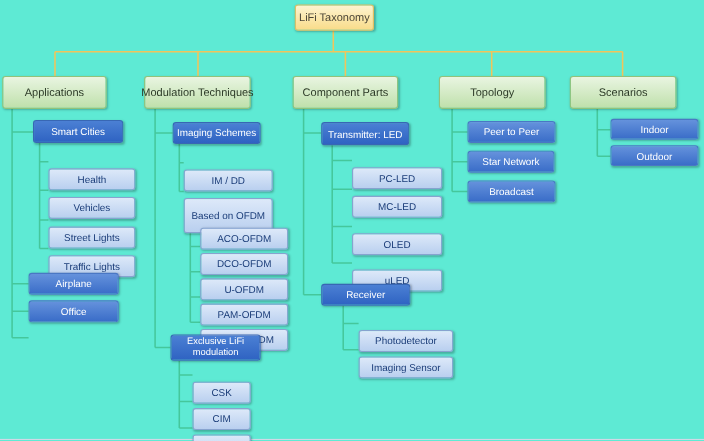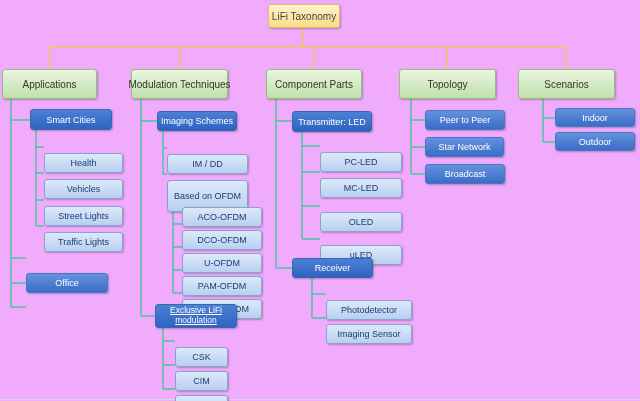--- a/index.html
+++ b/index.html
@@ -1,17 +1,17 @@
 <!DOCTYPE html>
 <html><head>
 <meta charset="utf-8">
 <style>
   html,body{margin:0;padding:0;background:#ffffff;}
   .stage{
-    position:relative;width:640px;height:401px;background:#f0abfc;overflow:hidden;
+    position:relative;width:640px;height:401px;background:#5eead4;overflow:hidden;
     font-family:"Liberation Sans","DejaVu Sans",sans-serif;
   }
   .connectors{position:absolute;left:0;top:0;z-index:0;}
   .node{
     position:absolute;z-index:1;display:flex;align-items:center;justify-content:center;
     text-align:center;border-radius:3px;box-sizing:border-box;
     box-shadow:1px 1px 2px rgba(0,0,0,0.25);
     white-space:nowrap;
   }
   .root{
@@ -27,21 +27,21 @@
     border:1px solid #3867b4;color:#ffffff;font-size:9px;
   }
   .lvl2b{
     background:linear-gradient(180deg,#6592dc,#3a6dc8);
     border:1px solid #4a77c4;color:#ffffff;font-size:9px;
   }
   .leaf{
     background:linear-gradient(180deg,#dde9f9,#b9cfef);
     border:1px solid #87a3cf;color:#1a3c78;font-size:9px;margin-top:16px;
   }
-  .twoline{white-space:normal;line-height:1.15;font-size:8.5px;padding:0 4px;text-decoration:underline;}
+  .twoline{white-space:normal;line-height:1.15;font-size:8.5px;padding:0 4px;}
   .canvas-edge{position:absolute;left:0;top:399px;width:640px;height:1px;background:#d0d9e6;z-index:0;}
 </style>
 </head>
 <body>
 
 <div class="stage">
 
   <svg class="connectors" width="640" height="401" viewBox="0 0 640 401">
     <path fill="none" stroke="#f2c45a" stroke-width="1.4" d="M303,28 L303,47 M50,47 L566,47 M50,47 L50,69 M180,47 L180,69 M314,47 L314,69 M447,47 L447,69 M566,47 L566,69"></path>
     <path fill="none" stroke="#45c79b" stroke-width="1.4" d="M11,99 L11,307 M11,120 L30,120 M11,258 L26,258 M11,283 L26,283 M11,307 L26,307
@@ -65,20 +65,21 @@
   <div class="node branch" style="left:131px;top:69px;width:97px;height:30px">Modulation Techniques</div>
   <div class="node branch" style="left:266px;top:69px;width:96px;height:30px">Component Parts</div>
   <div class="node branch" style="left:399px;top:69px;width:97px;height:30px">Topology</div>
   <div class="node branch" style="left:518px;top:69px;width:97px;height:30px">Scenarios</div>
 
   <div class="node lvl2" style="left:30px;top:109px;width:82px;height:21px">Smart Cities</div>
   <div class="node leaf" style="left:44px;top:137px;width:79px;height:20px">Health</div>
   <div class="node leaf" style="left:44px;top:163px;width:79px;height:20px">Vehicles</div>
   <div class="node leaf" style="left:44px;top:190px;width:79px;height:20px">Street Lights</div>
   <div class="node leaf" style="left:44px;top:216px;width:79px;height:20px">Traffic Lights</div>
+  <div class="node lvl2b" style="left:26px;top:248px;width:82px;height:20px">Airplane</div>
   <div class="node lvl2b" style="left:26px;top:273px;width:82px;height:20px">Office</div>
 
   <div class="node lvl2" style="left:157px;top:111px;width:80px;height:20px">Imaging Schemes</div>
   <div class="node leaf" style="left:167px;top:138px;width:81px;height:20px">IM / DD</div>
   <div class="node leaf" style="left:167px;top:164px;width:81px;height:32px">Based on OFDM</div>
   <div class="node leaf" style="left:182px;top:191px;width:80px;height:20px">ACO-OFDM</div>
   <div class="node leaf" style="left:182px;top:214px;width:80px;height:20px">DCO-OFDM</div>
   <div class="node leaf" style="left:182px;top:237px;width:80px;height:20px">U-OFDM</div>
   <div class="node leaf" style="left:182px;top:260px;width:80px;height:20px">PAM-OFDM</div>
   <div class="node leaf" style="left:182px;top:283px;width:80px;height:20px">LACO-OFDM</div>

